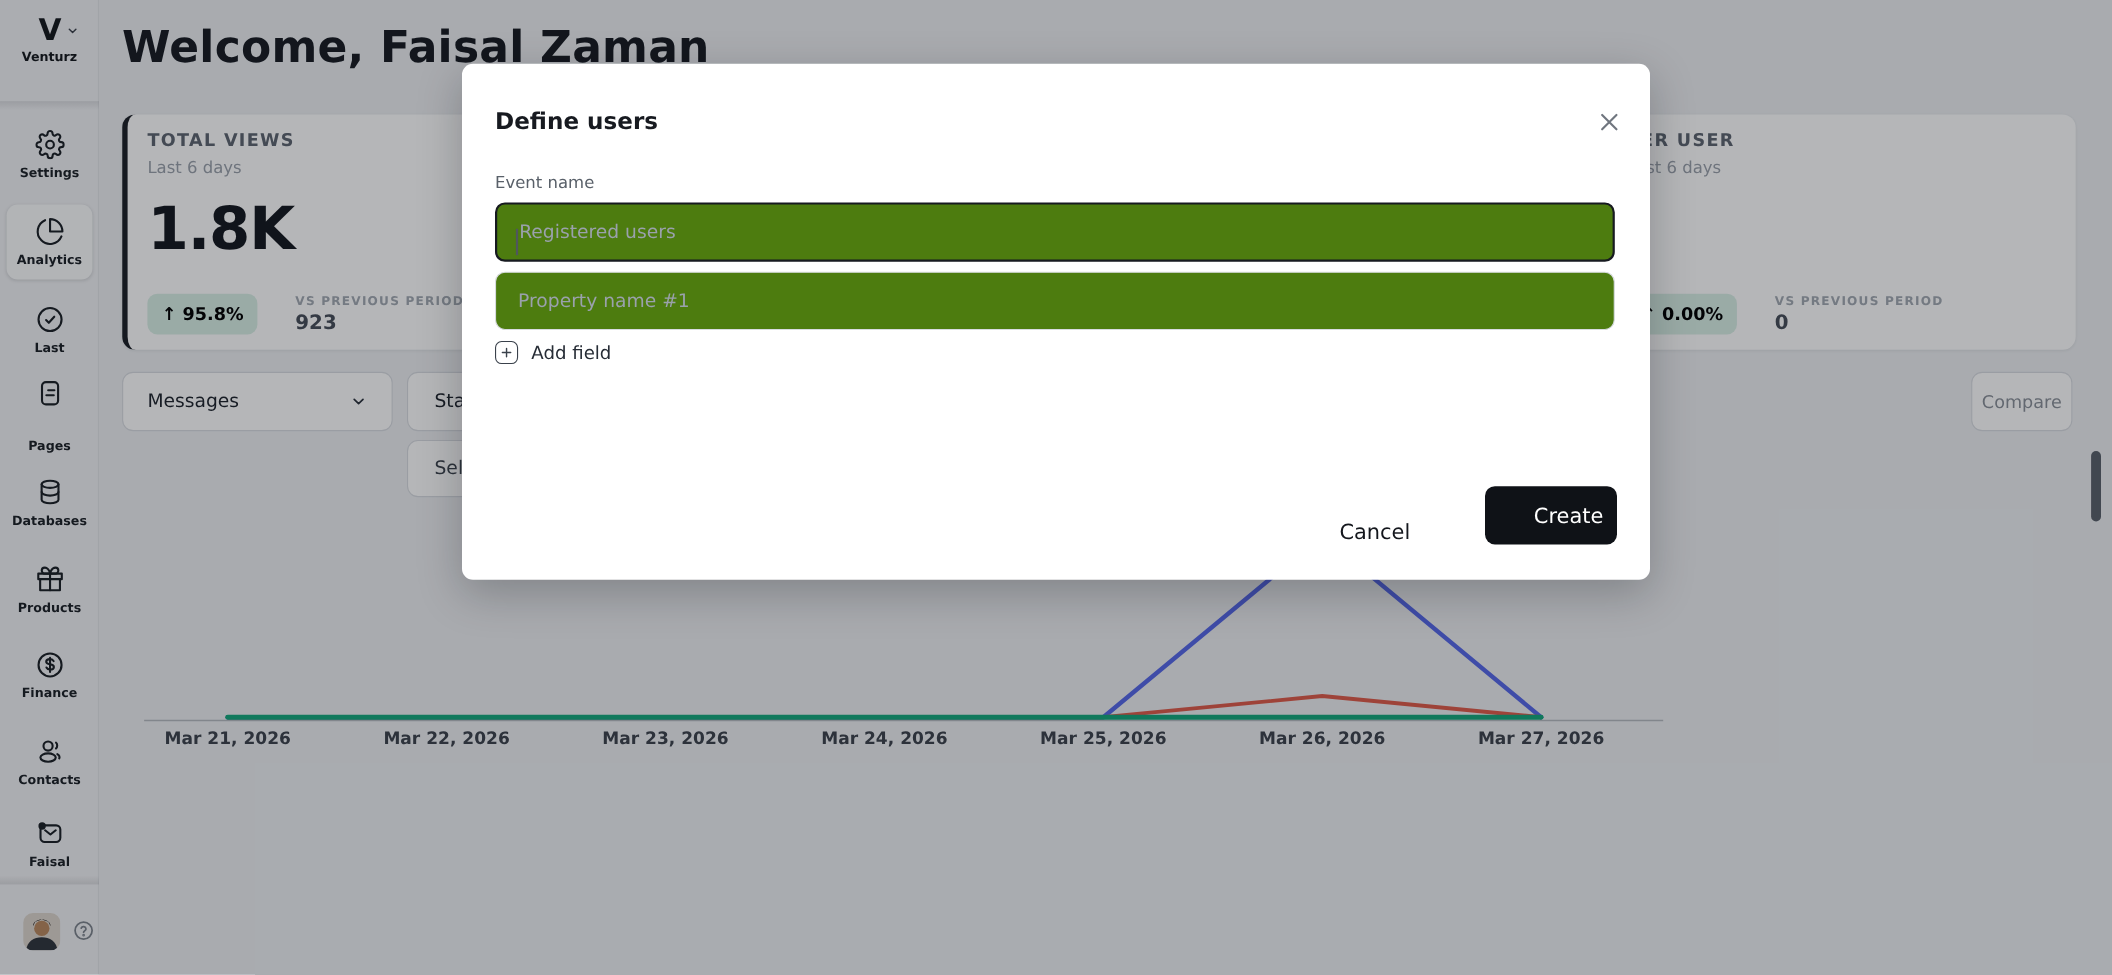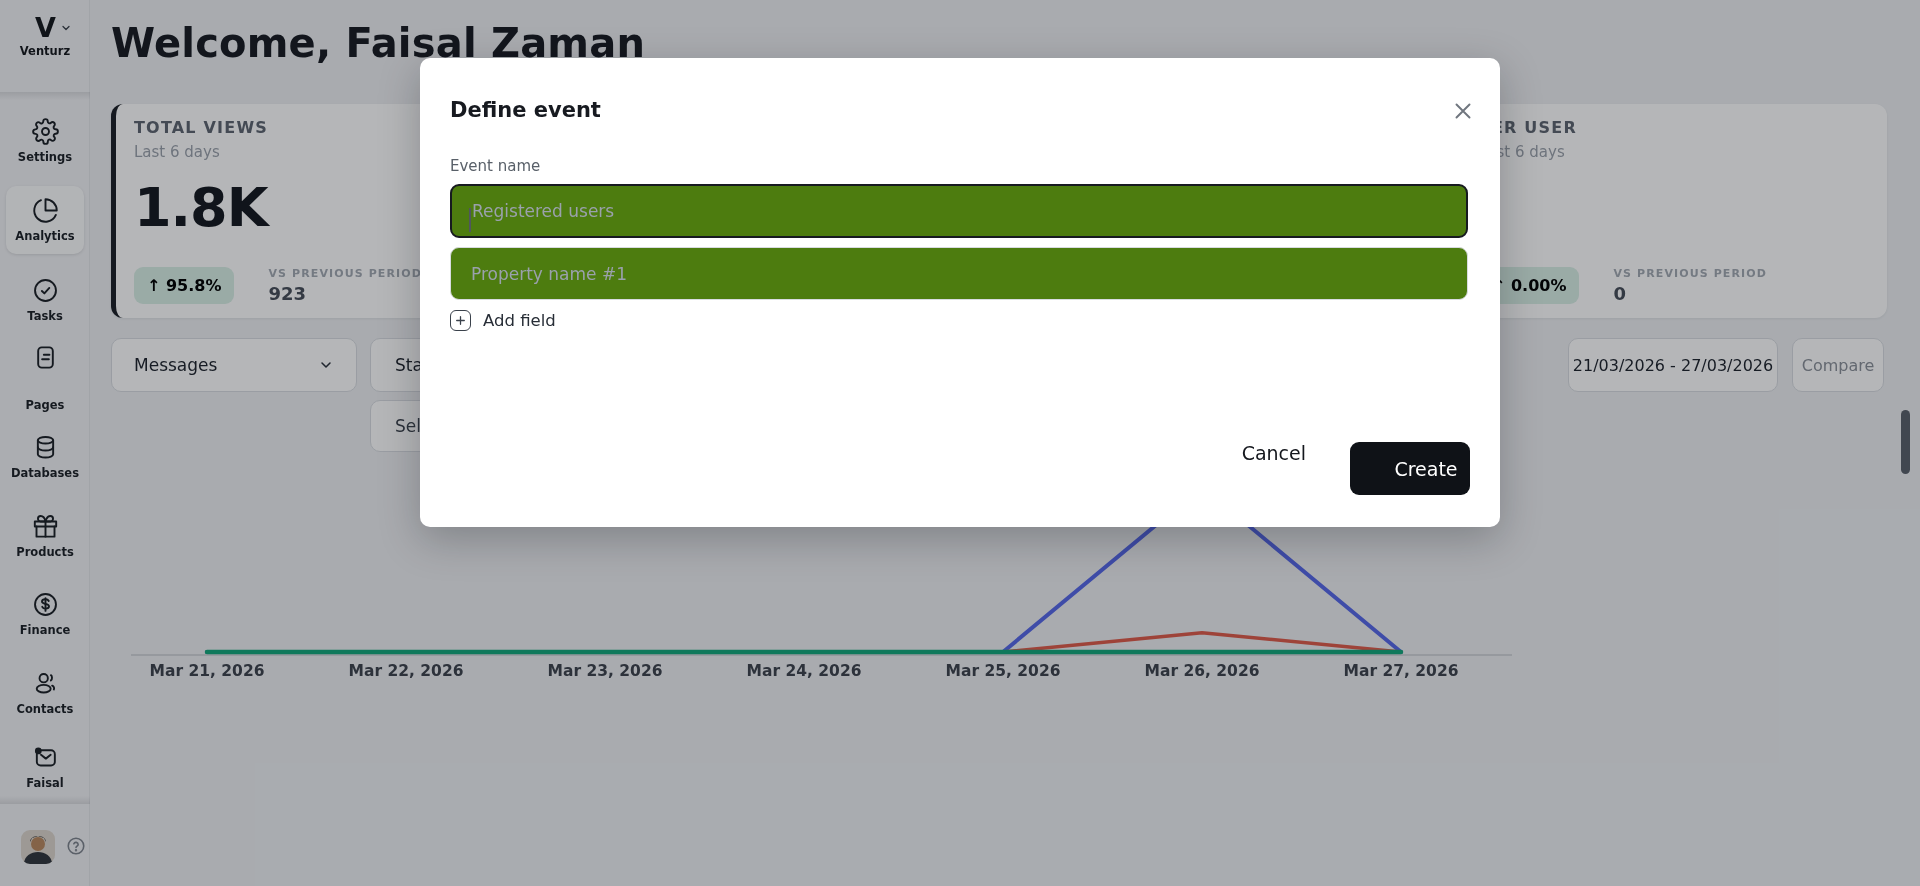--- a/index.html
+++ b/index.html
@@ -87,21 +87,21 @@
   .input-wrap { position:relative; }
   .input-focused { border:2px solid #171a20; }
   .input-normal { border:1.5px solid #d8dbe0; height:53px; }
   .caret { position:absolute; left:19px; top:24px; width:1.5px; height:24px; background:#50565e; }
   .add-field { display:flex; align-items:center; gap:12px; margin-top:10px;
     cursor:pointer; width:fit-content; }
   .plus-box { width:21px; height:21px; border:1.6px solid #3a414b; border-radius:6px;
     color:#3a414b; display:flex; align-items:center; justify-content:center; }
   .plus-box svg { width:13px; height:13px; }
   .add-field-label { font-size:16.5px; color:#272d36; font-weight:500; }
-  .modal-footer { position:absolute; right:30px; bottom:32px; display:flex; align-items:flex-start; gap:44px; }
+  .modal-footer { position:absolute; right:30px; bottom:32px; display:flex; align-items:flex-end; gap:68px; }
   .cancel-btn { font-size:19px; color:#14171d; cursor:pointer; background:none; border:none;
     font-family:inherit; }
   .create-btn { width:120px; height:53px; background:#0f1217; color:#fff; font-size:19px;
     border:none; border-radius:9px; cursor:pointer; font-family:inherit;padding-left:32px; }
 </style>
 </head>
 <body>
 
 <div class="sidebar">
   <div class="logo-block">
@@ -125,21 +125,21 @@
           <path d="M21.21 15.89A10 10 0 1 1 8 2.83"></path>
           <path d="M22 12A10 10 0 0 0 12 2v10z"></path>
         </svg>
         <span class="nav-label">Analytics</span>
       </div>
       <div class="nav-item" style="top: 266px;">
         <svg viewBox="0 0 24 24" fill="none" stroke="currentColor" stroke-width="1.7" stroke-linecap="round" stroke-linejoin="round">
           <circle cx="12" cy="12" r="9.3"></circle>
           <path d="M8.8 12.4l2.2 2.2 4.4-4.9"></path>
         </svg>
-        <span class="nav-label">Tasks</span>
+        <span class="nav-label">Last</span>
       </div>
       <div class="nav-item" style="top: 344px; justify-content: space-between;">
         <svg viewBox="0 0 24 24" fill="none" stroke="currentColor" stroke-width="1.7" stroke-linecap="round" stroke-linejoin="round">
           <rect x="5.5" y="3" width="13" height="18" rx="3.2"></rect>
           <path d="M10.5 9.6h5"></path>
           <path d="M9 13.6h6"></path>
         </svg>
         <span class="nav-label">Pages</span>
       </div>
       <div class="nav-item" style="top: 423px;">
@@ -245,23 +245,20 @@
     <svg class="chev" width="16" height="16" viewBox="0 0 24 24" fill="none" stroke="currentColor" stroke-width="2.3" stroke-linecap="round" stroke-linejoin="round">
         <path d="M6 9l6 6 6-6"></path>
       </svg>
   </div>
   <div class="btn btn-status">
     <span>Sta</span>
   </div>
   <div class="btn btn-select">
     <span>Sel</span>
   </div>
-  <div class="btn btn-date">
-    <span>21/03/2026 - 27/03/2026</span>
-  </div>
   <div class="btn btn-compare">
     <span>Compare</span>
   </div>
 
   <div class="chart-labels" id="chart-labels">
       <div class="x-label" style="left: 117px;">Mar 21, 2026</div>
       <div class="x-label" style="left: 316px;">Mar 22, 2026</div>
       <div class="x-label" style="left: 515px;">Mar 23, 2026</div>
       <div class="x-label" style="left: 714px;">Mar 24, 2026</div>
       <div class="x-label" style="left: 913px;">Mar 25, 2026</div>
@@ -275,21 +272,21 @@
   <polyline fill="none" stroke-linejoin="round" stroke-linecap="round" points="207,652 406,652 605,652 804,652 1003,652 1202,486.94 1401,652" stroke="#5668e8" stroke-width="4"></polyline>
   <polyline fill="none" stroke-linejoin="round" stroke-linecap="round" points="207,652 406,652 605,652 804,652 1003,652 1202,632.743 1401,652" stroke="#df5b4a" stroke-width="3.5"></polyline>
   <polyline fill="none" stroke-linejoin="round" stroke-linecap="round" points="207,652 406,652 605,652 804,652 1003,652 1202,652 1401,652" stroke="#14a87b" stroke-width="4.5"></polyline>
 </svg>
 
 <div class="scrollbar-thumb"></div>
 
 <div class="overlay"></div>
 
 <div class="modal">
-  <div class="modal-title">Define event</div>
+  <div class="modal-title">Define users</div>
   <div class="modal-close">
     <svg viewBox="0 0 24 24" fill="none" stroke="currentColor" stroke-width="1.8" stroke-linecap="round">
         <path d="M6 6l12 12M18 6L6 18"></path>
       </svg>
   </div>
 
   <div class="field-label lbl-1">Event name</div>
   <div class="input-wrap">
     <input class="txt-input input-focused" type="text" placeholder="Registered users" style="">
     <div class="caret"></div>

